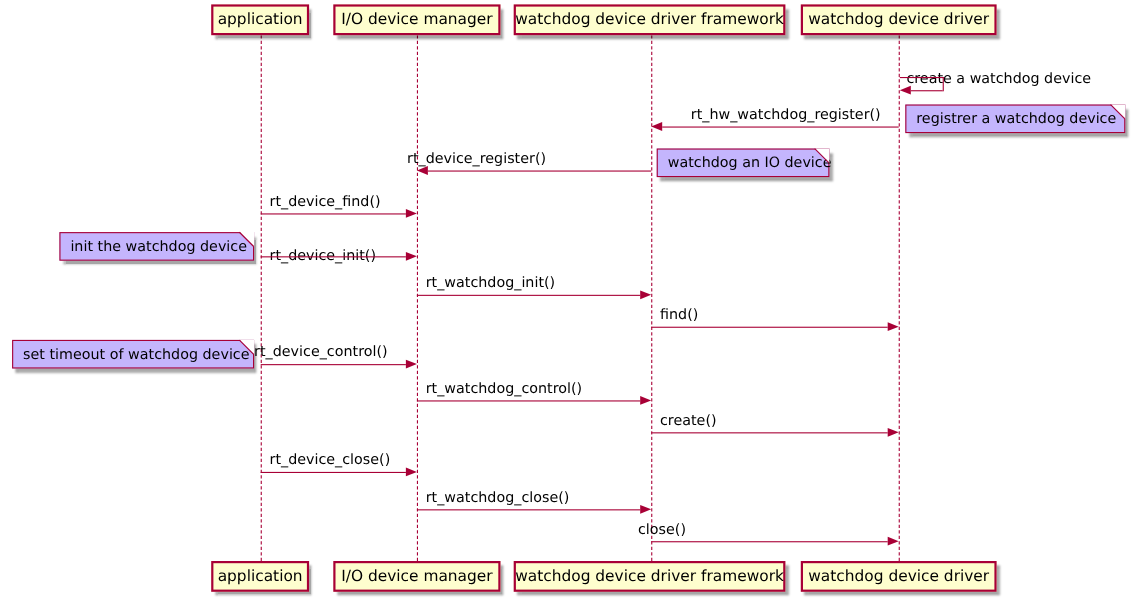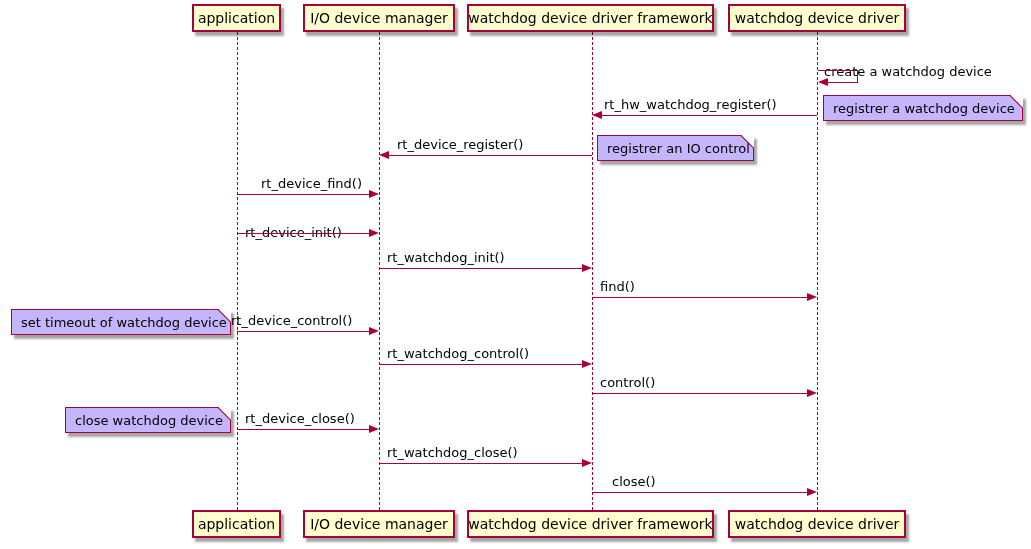--- a/index.html
+++ b/index.html
@@ -53,33 +53,33 @@
 
   <div>
     <div class="msg-label" style="left:824px;top:64px">create a watchdog device</div>
     <div class="mline-h" style="left:818px;top:70px;width:40px"></div>
     <div class="mline-v" style="left:857px;top:70px;height:13px"></div>
     <div class="mline-h" style="left:828px;top:82px;width:29px"></div>
     <div class="ah-left" style="left:818px;top:78px"></div>
   </div>
 
   <div>
-    <div class="msg-label" style="left:604px;top:97px">rt_hw_watchdog_register()</div>
+    <div class="msg-label" style="left:628px;top:97px">rt_hw_watchdog_register()</div>
     <div class="mline-h" style="left:602px;top:115px;width:215px"></div>
     <div class="ah-left" style="left:592px;top:111px"></div>
   </div>
 
   <div>
-    <div class="msg-label" style="left:397px;top:137px">rt_device_register()</div>
+    <div class="msg-label" style="left:370px;top:137px">rt_device_register()</div>
     <div class="mline-h" style="left:389px;top:155px;width:203px"></div>
     <div class="ah-left" style="left:379px;top:151px"></div>
   </div>
 
   <div>
-    <div class="msg-label" style="left:261px;top:176px">rt_device_find()</div>
+    <div class="msg-label" style="left:245px;top:176px">rt_device_find()</div>
     <div class="mline-h" style="left:237px;top:194px;width:132px"></div>
     <div class="ah-right" style="left:369px;top:190px"></div>
   </div>
 
   <div>
     <div class="msg-label" style="left:245px;top:225px">rt_device_init()</div>
     <div class="mline-h" style="left:237px;top:233px;width:132px"></div>
     <div class="ah-right" style="left:369px;top:229px"></div>
   </div>
 
@@ -101,41 +101,41 @@
     <div class="ah-right" style="left:369px;top:327px"></div>
   </div>
 
   <div>
     <div class="msg-label" style="left:387px;top:346px">rt_watchdog_control()</div>
     <div class="mline-h" style="left:379px;top:364px;width:203px"></div>
     <div class="ah-right" style="left:582px;top:360px"></div>
   </div>
 
   <div>
-    <div class="msg-label" style="left:600px;top:375px">control()</div>
+    <div class="msg-label" style="left:600px;top:375px">create()</div>
     <div class="mline-h" style="left:592px;top:393px;width:215px"></div>
     <div class="ah-right" style="left:807px;top:389px"></div>
   </div>
 
   <div>
     <div class="msg-label" style="left:245px;top:411px">rt_device_close()</div>
     <div class="mline-h" style="left:237px;top:429px;width:132px"></div>
     <div class="ah-right" style="left:369px;top:425px"></div>
   </div>
 
   <div>
     <div class="msg-label" style="left:387px;top:445px">rt_watchdog_close()</div>
     <div class="mline-h" style="left:379px;top:463px;width:203px"></div>
     <div class="ah-right" style="left:582px;top:459px"></div>
   </div>
 
   <div>
-    <div class="msg-label" style="left:612px;top:474px">close()</div>
+    <div class="msg-label" style="left:580px;top:474px">close()</div>
     <div class="mline-h" style="left:592px;top:492px;width:215px"></div>
     <div class="ah-right" style="left:807px;top:488px"></div>
   </div>
 
   <div class="note" style="left:823px;top:95px;width:200px">registrer a watchdog device</div>
-  <div class="note" style="left:597px;top:135px;width:157px">registrer an IO control</div>
+  <div class="note" style="left:597px;top:135px;width:157px">watchdog an IO device</div>
+  <div class="note" style="left:54px;top:211px;width:177px">init the watchdog device</div>
   <div class="note" style="left:11px;top:309px;width:220px">set timeout of watchdog device</div>
-  <div class="note" style="left:65px;top:407px;width:166px">close watchdog device</div>
 
 </div>
 
 </body></html>

